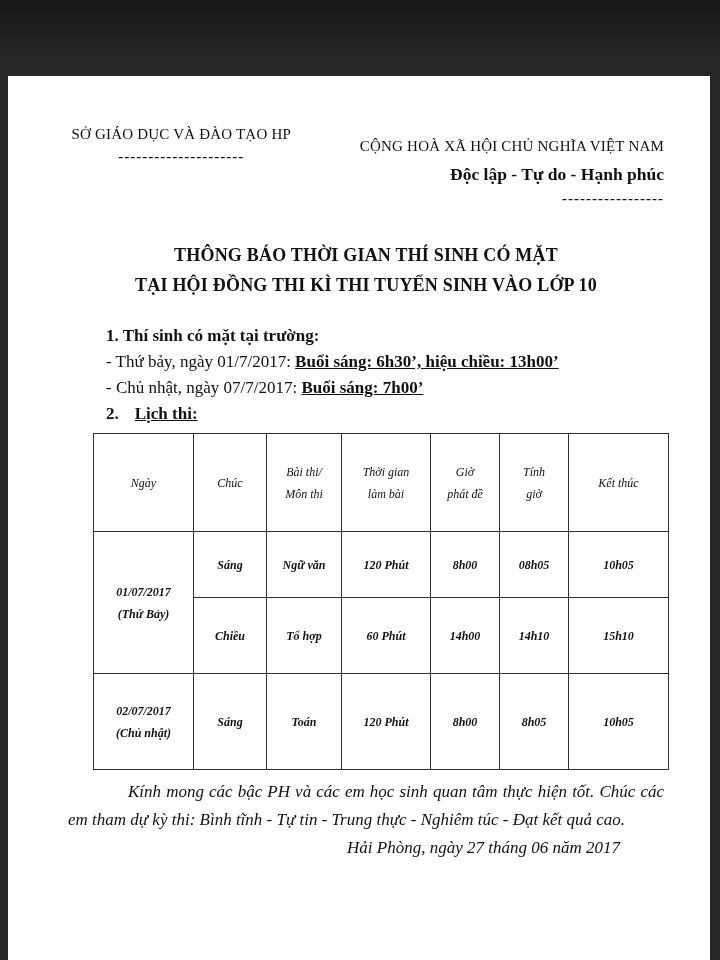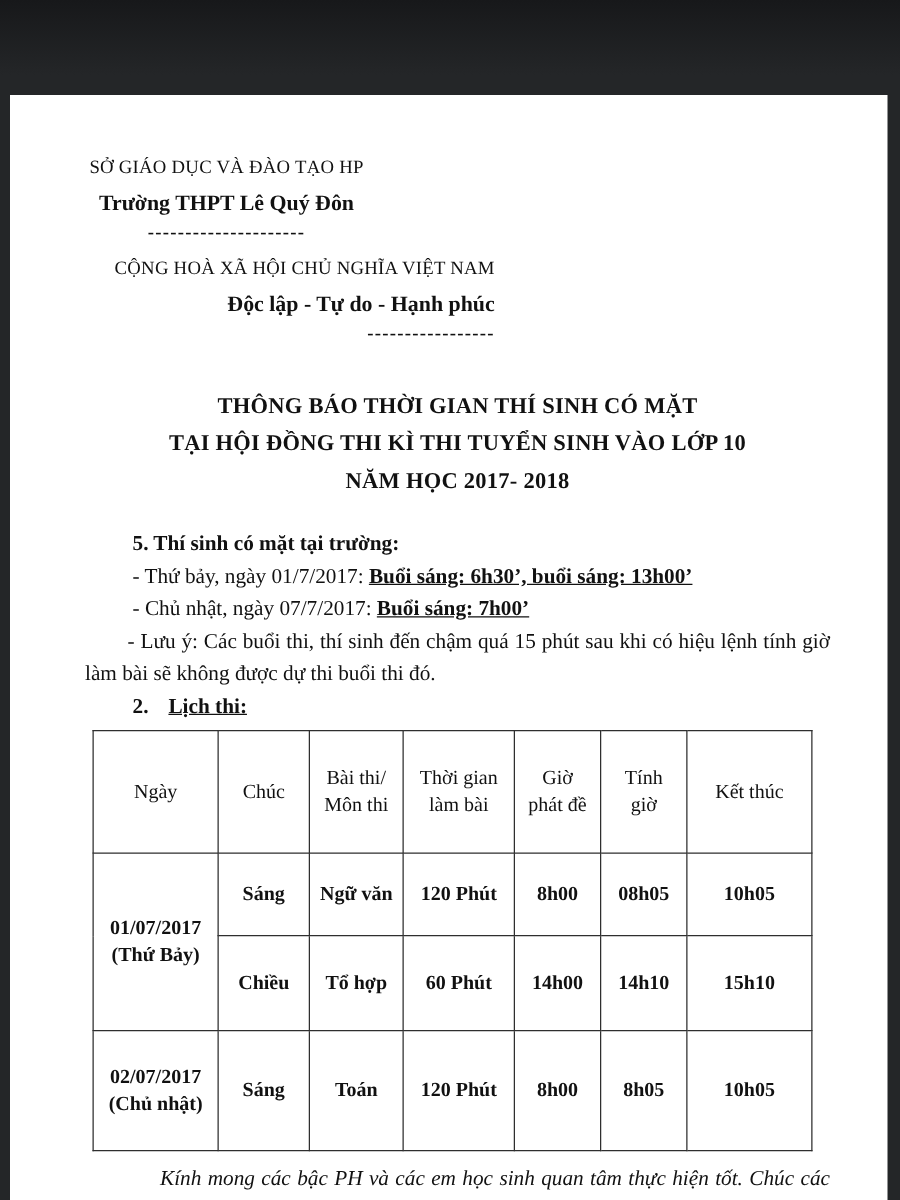--- a/index.html
+++ b/index.html
@@ -25,21 +25,20 @@
   }
 
   .content {
     padding: 50px 46px 0 60px;
   }
 
   
   .letterhead {
     display: flex;
     justify-content: space-between;
-    flex-direction: column;
   }
   .lh-left  { width: 38%; text-align: center; }
   .lh-right { width: 55%; text-align: right; margin-top: 12px; }
   .lh-top   { font-size: 15px; letter-spacing: 0.2px; }
   .lh-main  { font-size: 17.5px; font-weight: bold; margin-top: 9px; }
   .lh-dashes{ font-size: 15px; font-weight: bold; letter-spacing: 1px; margin-top: 5px; }
 
   
   .doc-title {
     margin-top: 33px;
@@ -55,26 +54,27 @@
   .bodytext p { text-align: justify; }
   .p-heading { font-weight: bold; text-indent: 38px; text-align: left !important; }
   .p-item    { text-indent: 38px; text-align: left !important; }
   .p-note    { text-indent: 34px; }
   .p-s2      { font-weight: bold; text-indent: 38px; text-align: left !important; }
   .p-s2 .s2-label { text-decoration: underline; margin-left: 16px; }
   .hl { font-weight: bold; text-decoration: underline; }
 
   
   table.schedule {
-    margin-left: 6px;
+    margin-left: 25px;
     margin-top: 6px;
     width: 575px;
     border-collapse: collapse;
     table-layout: fixed;
-    font-size: 16px;
+    font-size: 12px;
+    font-style: italic;
   }
   table.schedule th, table.schedule td {
     border: 1.4px solid #2e2e2e;
     text-align: center;
     vertical-align: middle;
     white-space: pre-line;
     line-height: 22px;
     padding: 2px;
   }
   table.schedule th { font-weight: normal; }
@@ -106,41 +106,38 @@
 </head>
 <body>
 
 <div class="canvas">
   <div class="page">
     <div class="content">
 
       <div class="letterhead">
         <div class="lh-left">
           <div class="lh-top">SỞ GIÁO DỤC VÀ ĐÀO TẠO HP</div>
-          <div class="lh-main">Trường THPT Lê Quý Đôn</div>
           <div class="lh-dashes">---------------------</div>
         </div>
         <div class="lh-right">
           <div class="lh-top">CỘNG HOÀ XÃ HỘI CHỦ NGHĨA VIỆT NAM</div>
           <div class="lh-main">Độc lập - Tự do - Hạnh phúc</div>
           <div class="lh-dashes">-----------------</div>
         </div>
       </div>
 
       <div class="doc-title">
         <div>THÔNG BÁO THỜI GIAN THÍ SINH CÓ MẶT</div>
         <div>TẠI HỘI ĐỒNG THI KÌ THI TUYỂN SINH VÀO LỚP 10</div>
-        <div>NĂM HỌC 2017- 2018</div>
       </div>
 
       <div class="bodytext">
-        <p class="p-heading">5. Thí sinh có mặt tại trường:</p>
-        <p class="p-item"><span>- Thứ bảy, ngày 01/7/2017: </span><span class="hl">Buổi sáng: 6h30’, buổi sáng: 13h00’</span></p>
+        <p class="p-heading">1. Thí sinh có mặt tại trường:</p>
+        <p class="p-item"><span>- Thứ bảy, ngày 01/7/2017: </span><span class="hl">Buổi sáng: 6h30’, hiệu chiều: 13h00’</span></p>
         <p class="p-item"><span>- Chủ nhật, ngày 07/7/2017: </span><span class="hl">Buổi sáng: 7h00’</span></p>
-        <p class="p-note">- Lưu ý: Các buổi thi, thí sinh đến chậm quá 15 phút sau khi có hiệu lệnh tính giờ làm bài sẽ không được dự thi buổi thi đó.</p>
         <p class="p-s2"><span>2.</span><span class="s2-label">Lịch thi:</span></p>
       </div>
 
       <table class="schedule">
         <colgroup>
           <col style="width:100px">
             <col style="width:73px">
             <col style="width:75px">
           <col style="width:89px">
             <col style="width:69px">

